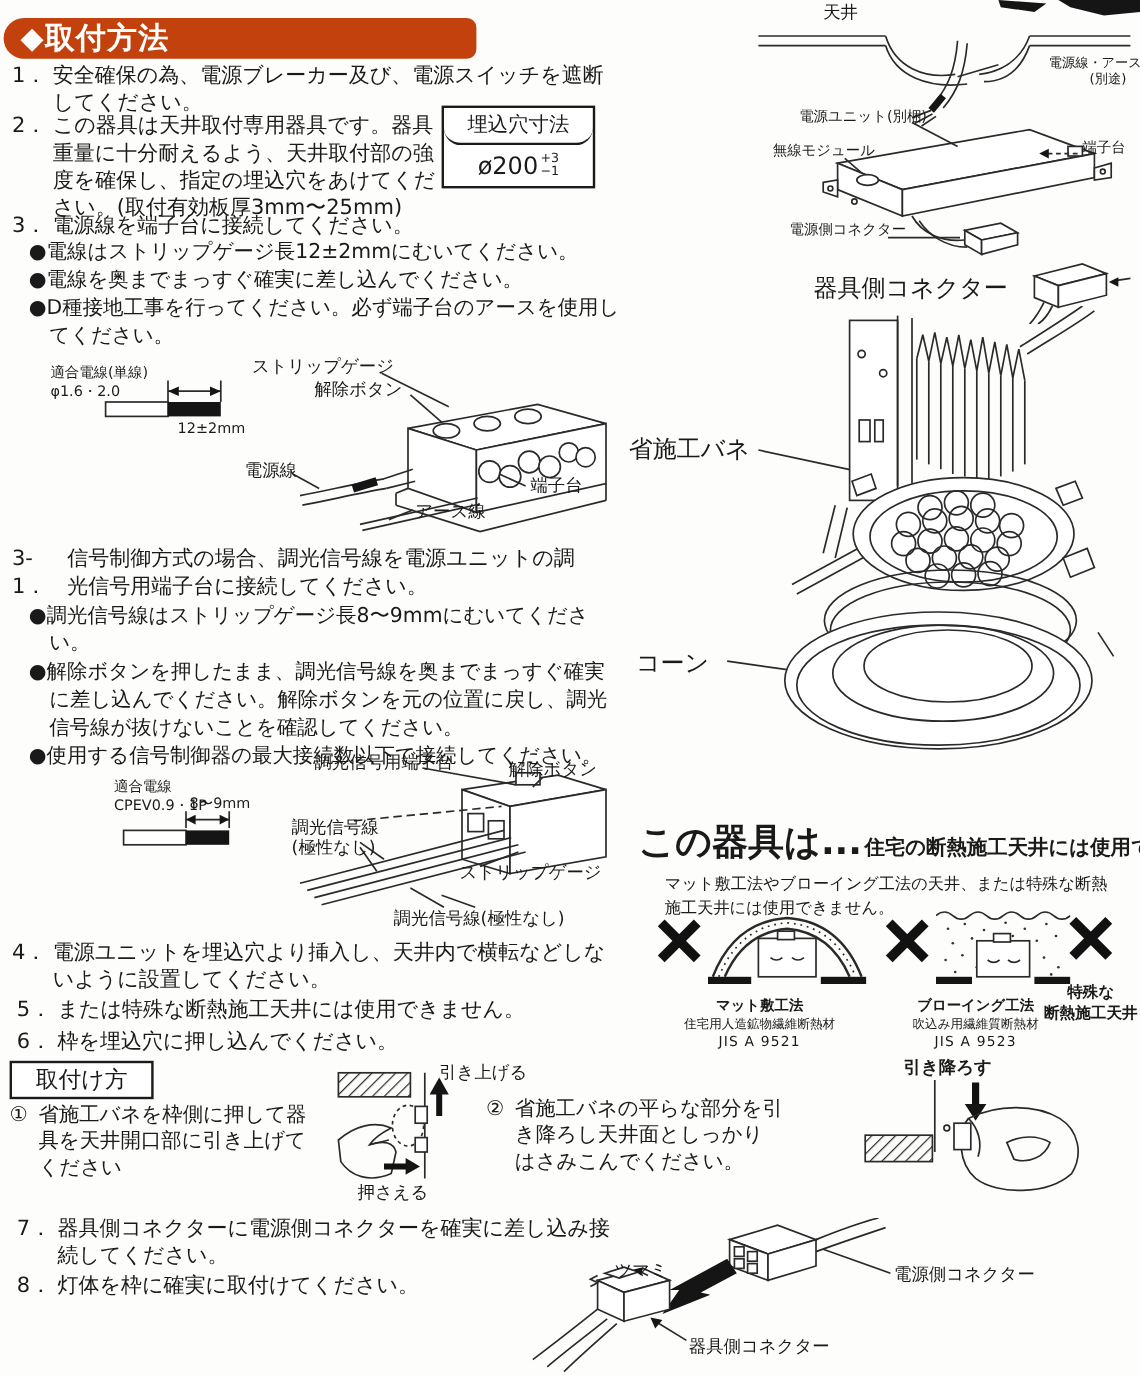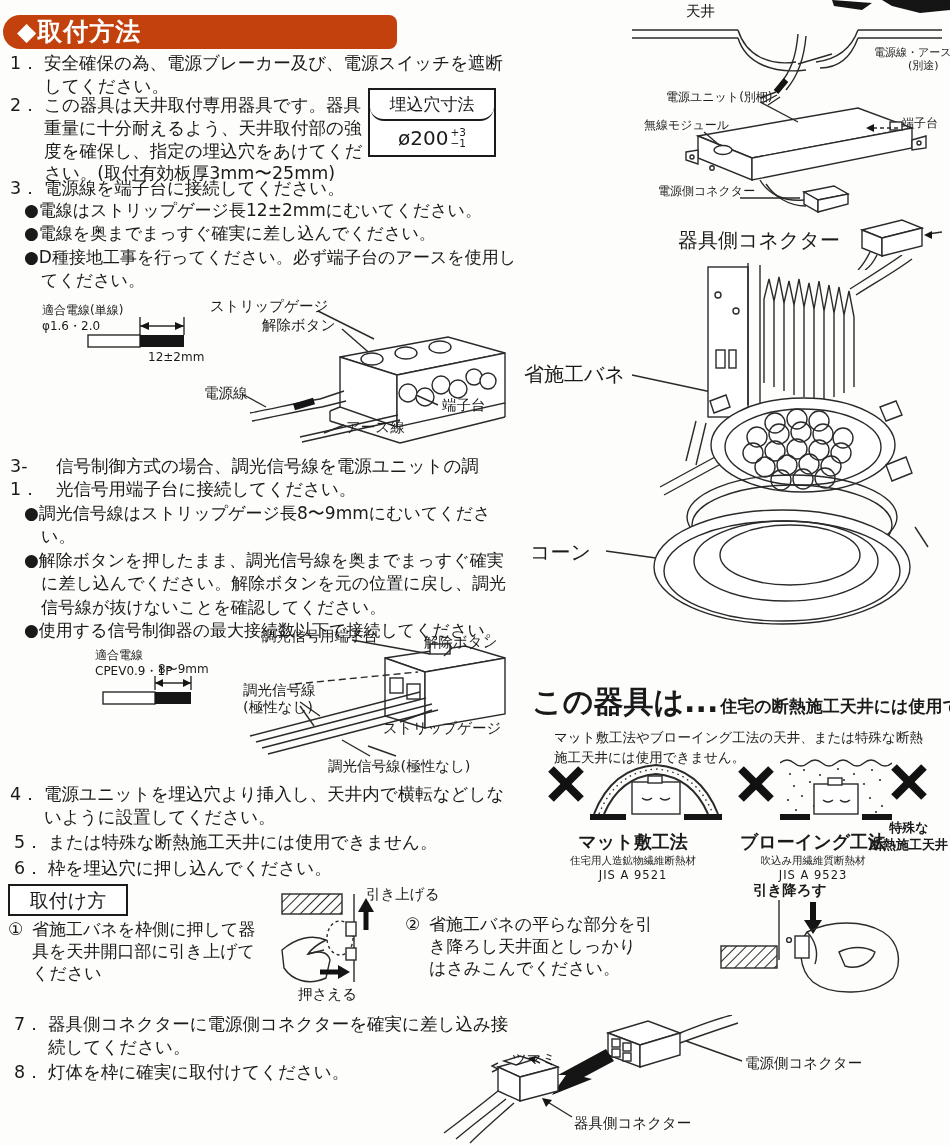--- a/index.html
+++ b/index.html
@@ -28,21 +28,21 @@
   .lbl-sm{position:absolute;font-size:12px;line-height:1.2;white-space:nowrap;}
   .lbl-xs{position:absolute;font-size:11px;line-height:1.2;white-space:nowrap;margin-left:40px;}
   .lbl-lg{position:absolute;font-size:20px;white-space:nowrap;}
   
   .warn-title{display:flex;align-items:baseline;gap:2px;white-space:nowrap;}
   .warn-title .big{font-size:30px;font-weight:bold;}
   .warn-title .rest{font-size:17px;font-weight:bold;}
   .warn-body{font-size:13.5px;line-height:1.45;}
   .xcol{position:absolute;text-align:center;}
   .xrow{display:flex;align-items:flex-start;justify-content:center;gap:2px;}
-  .xname{font-size:18px;font-weight:bold;margin-top:2px;}
+  .xname{font-size:12px;font-weight:bold;margin-top:2px;}
   .xdesc{font-size:10.5px;}
   .xjis{font-size:11.5px;letter-spacing:1px;}
   svg{display:block;}
   .ln{stroke:#2a2a2a;stroke-width:1.4;fill:none;}
   .lnb{stroke:#2a2a2a;stroke-width:2;fill:none;}
   .fw{fill:#fff;stroke:#2a2a2a;stroke-width:1.4;}
   .fb{fill:#151515;stroke:none;}
 </style>
 </head>
 <body>

